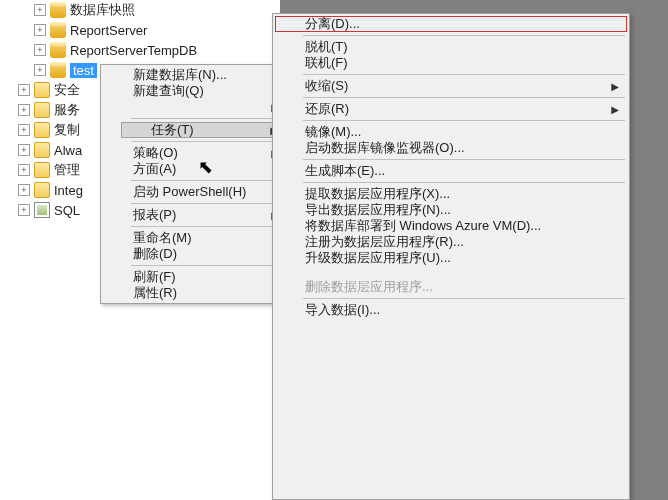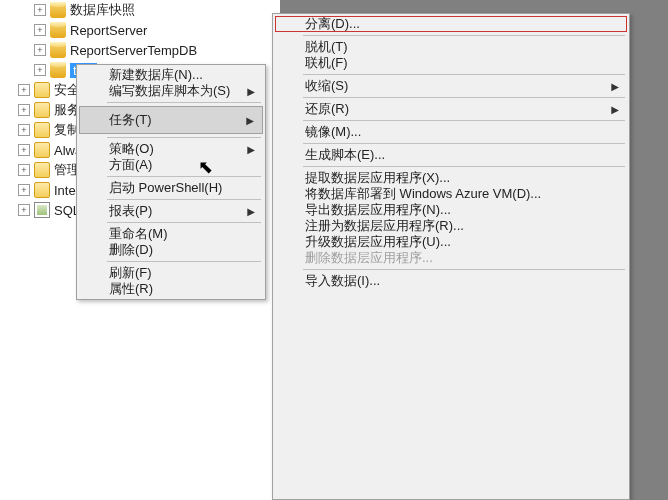--- a/index.html
+++ b/index.html
@@ -10,25 +10,25 @@
   .tree-row .icon { width: 16px; height: 16px; margin-right: 4px; display: inline-block; position: relative; }
   .db-icon { background: linear-gradient(#f6d675,#e6a817); border-radius: 2px 2px 3px 3px; }
   .db-icon::before { content: ""; position: absolute; top: 0; left: 0; right: 0; height: 5px; background: linear-gradient(#fff3c0,#f6d675); border-radius: 2px 2px 50% 50%; }
   .folder-icon { background: linear-gradient(#fde9a9,#f5cf5b); border-radius: 2px; border: 1px solid #d4a017; }
   .sql-icon { background: #fff; border: 1px solid #888; }
   .sql-icon::after { content: ""; position: absolute; left: 2px; top: 2px; right: 2px; bottom: 2px; background: linear-gradient(#d8e8c8,#9fc27a); }
   .sel { background: #3399ff; color: #fff; padding: 0 3px; }
   .indent-2 { padding-left: 34px; }
   .ctxmenu { position: absolute; background: #f0f0f0; border: 1px solid #a0a0a0; box-shadow: 2px 2px 4px rgba(0,0,0,0.25); padding: 2px; }
   .ctxmenu .row { display: flex; align-items: center; height: 16px; padding: 0 24px 0 30px; color: #222; position: relative; cursor: default; }
-  .ctxmenu .row.hov { background: #d6d6d6; border: 1px solid #a0a0a0; padding: 0 23px 0 29px; height: 28px; }
+  .ctxmenu .row.hov { background: #d6d6d6; border: 1px solid #a0a0a0; padding: 0 23px 0 29px; height: 16px; margin-left: 18px; }
   .ctxmenu .row .arrow { position: absolute; right: 8px; font-size: 10px; color: #333; }
   .ctxmenu .sep { height: 1px; background: #c0c0c0; margin: 3px 2px 3px 28px; }
-  .ctxmenu .disabled { color: #a0a0a0; }
-  #menu1 { left: 76px; top: 64px; width: 190px; }
+  .ctxmenu .disabled { color: #a0a0a0; margin-top: 13px; }
+  #menu1 { left: 100px; top: 64px; width: 190px; }
   #menu2 { left: 272px; top: 13px; width: 358px; height: 487px; }
   #menu2 .highlight { border: 1px solid #cc3333; padding: 0 23px 0 29px; }
   .cursor { position: absolute; left: 198px; top: 156px; font-size: 18px; color: #000; pointer-events: none; }
 </style>
 </head>
 <body>
 
 <div class="tree" id="tree">
     <div class="tree-row indent-2">
       <span class="exp">+</span>
@@ -85,21 +85,23 @@
       <span class="icon sql-icon"></span>
       <span>SQL</span>
     </div>
   </div>
 
 <div class="ctxmenu" id="menu1">
     <div class="row">
       <span>新建数据库(N)...</span>
     </div>
     <div class="row">
-      <span>编写数据库脚本为(S)</span>
+      <span>新建查询(Q)</span>
+    </div>
+    <div class="row">
       <span class="arrow">▶</span>
     </div>
     <div class="sep"></div>
     <div class="row hov">
       <span>任务(T)</span>
       <span class="arrow">▶</span>
     </div>
     <div class="sep"></div>
     <div class="row">
       <span>策略(O)</span>
@@ -151,33 +153,36 @@
     </div>
     <div class="sep"></div>
     <div class="row">
       <span>还原(R)</span>
       <span class="arrow">▶</span>
     </div>
     <div class="sep"></div>
     <div class="row">
       <span>镜像(M)...</span>
     </div>
+    <div class="row">
+      <span>启动数据库镜像监视器(O)...</span>
+    </div>
     <div class="sep"></div>
     <div class="row">
       <span>生成脚本(E)...</span>
     </div>
     <div class="sep"></div>
     <div class="row">
       <span>提取数据层应用程序(X)...</span>
     </div>
     <div class="row">
-      <span>将数据库部署到 Windows Azure VM(D)...</span>
+      <span>导出数据层应用程序(N)...</span>
     </div>
     <div class="row">
-      <span>导出数据层应用程序(N)...</span>
+      <span>将数据库部署到 Windows Azure VM(D)...</span>
     </div>
     <div class="row">
       <span>注册为数据层应用程序(R)...</span>
     </div>
     <div class="row">
       <span>升级数据层应用程序(U)...</span>
     </div>
     <div class="row disabled">
       <span>删除数据层应用程序...</span>
     </div>

